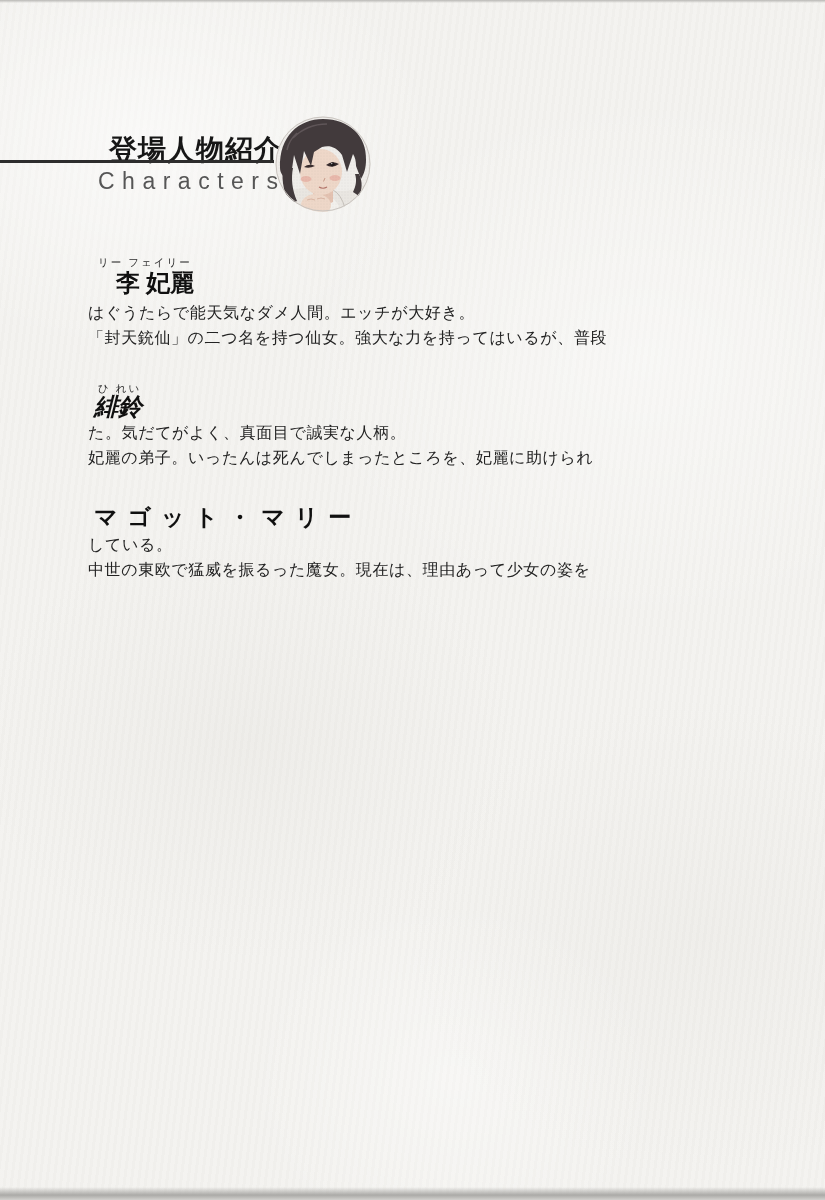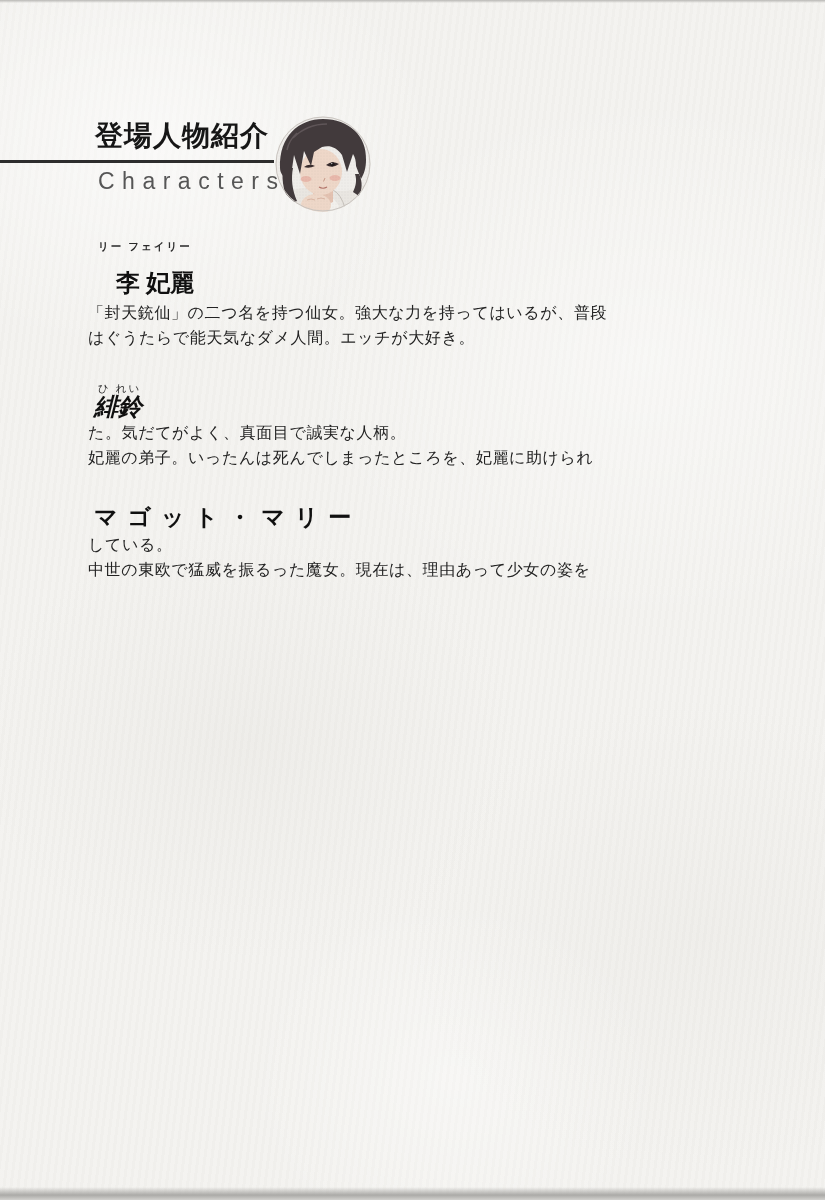--- a/index.html
+++ b/index.html
@@ -24,21 +24,21 @@
     position:absolute;left:0;top:0;width:825px;height:3px;
     background:linear-gradient(#b9b8b5, rgba(185,184,181,0));
   }
   .bottom-edge{
     position:absolute;left:0;bottom:0;width:825px;height:13px;
     background:linear-gradient(rgba(240,239,236,0), #abaaa7 62%, #d2d1ce 100%);
   }
 
   
   .title{
-    position:absolute;left:95px;top:120px;margin:0;
+    position:absolute;left:95px;top:120px;margin:14px;
     font-size:28px;line-height:32px;font-weight:700;letter-spacing:1px;
     color:#161616;font-family:"Liberation Sans", sans-serif;
   }
   .rule{
     position:absolute;left:0;top:160px;width:274px;height:3px;
     background:#2d2d2d;
   }
   .subtitle{
     position:absolute;left:98px;top:168px;
     font-family:Liberation Sans, sans-serif;
@@ -60,21 +60,21 @@
     font-weight:700;font-size:24px;line-height:26px;color:#101010;
   }
   .name.spaced{font-weight:600;font-size:23px;letter-spacing:10px;}
   .desc{
     position:absolute;left:88px;width:530px;margin:0;
     font-family:"Liberation Serif","DejaVu Serif",serif;
     font-size:16px;line-height:25px;letter-spacing:0.6px;color:#232323;
   }
   .desc span{display:block;}
 
-  .e1-furigana{top:240px;font-weight:bold;}
+  .e1-furigana{top:256px;}
   .e1-name{top:270px;margin-left:22px;}
   .e1-desc{top:300px;}
 
   .e2-furigana{top:382px;}
   .e2-name{top:394px;font-style:italic;}
   .e2-desc{top:420px;}
 
   .e3-name{top:505px;}
   .e3-desc{top:532px;}
 </style>
@@ -136,22 +136,22 @@
     <circle cx="48" cy="48" r="47" fill="none" stroke="#c9c4bf" stroke-width="1"></circle>
   </svg>
 </header>
 
 <main>
 
   <section>
     <div class="furigana e1-furigana">リー フェイリー</div>
     <h2 class="name e1-name">李 妃麗</h2>
     <p class="desc e1-desc">
+      <span>はぐうたらで能天気なダメ人間。エッチが大好き。</span>
       <span>「封天銃仙」の二つ名を持つ仙女。強大な力を持ってはいるが、普段</span>
-      <span>はぐうたらで能天気なダメ人間。エッチが大好き。</span>
     </p>
   </section>
 
   <section>
     <div class="furigana e2-furigana">ひ れい</div>
     <h2 class="name e2-name">緋鈴</h2>
     <p class="desc e2-desc">
       <span>た。気だてがよく、真面目で誠実な人柄。</span>
       <span>妃麗の弟子。いったんは死んでしまったところを、妃麗に助けられ</span>
     </p>

